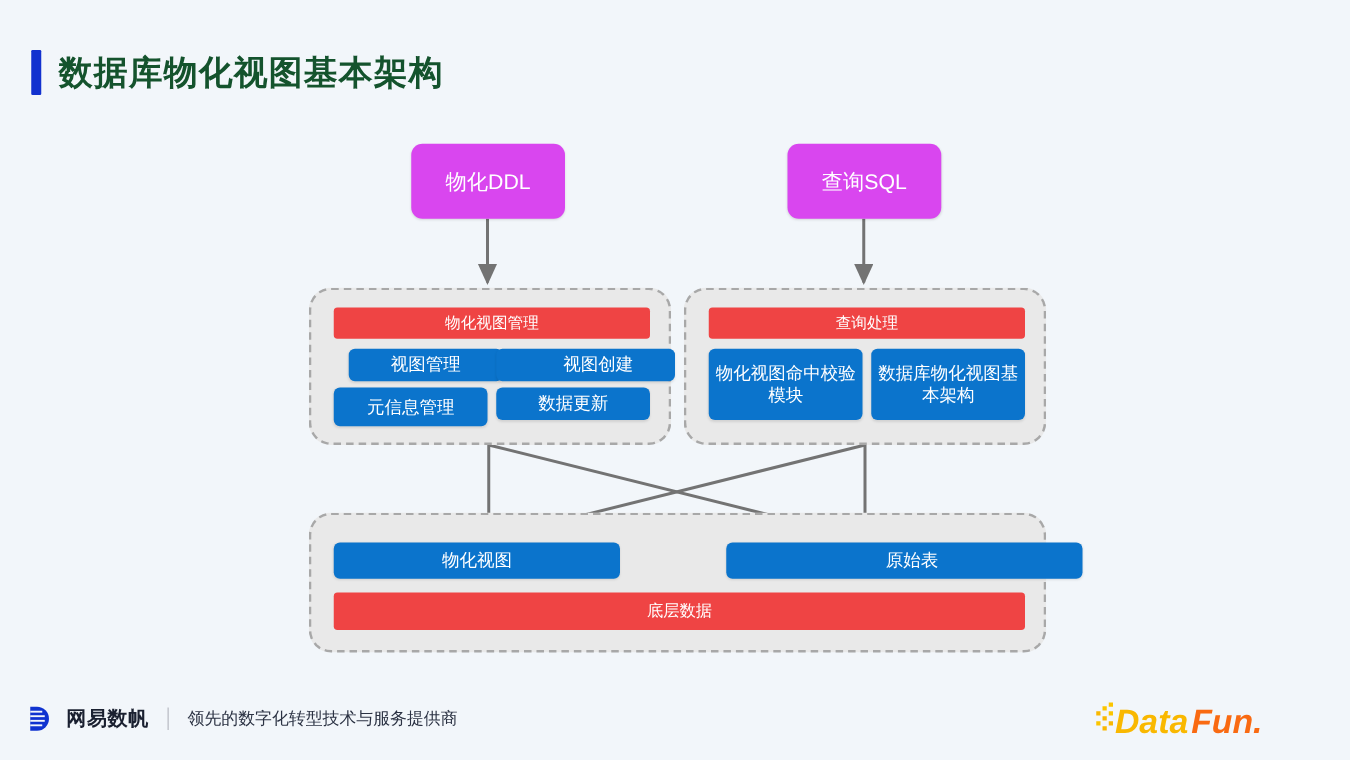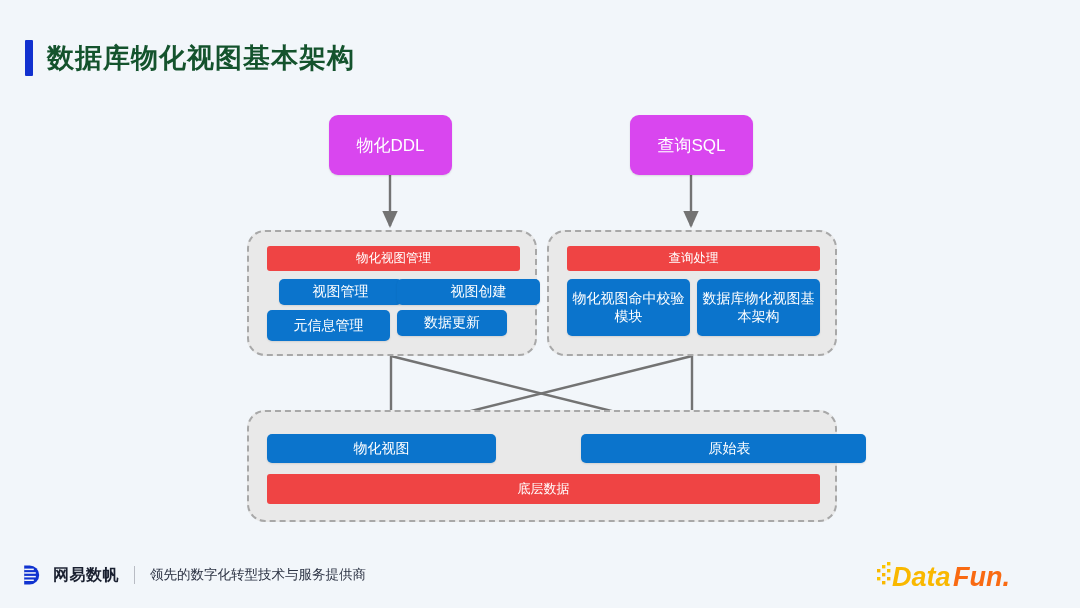--- a/index.html
+++ b/index.html
@@ -105,21 +105,21 @@
     justify-content: center;
     text-align: center;
     line-height: 1.28;
     box-shadow: 0 1px 2px rgba(0,0,0,0.10);
   }
 
   
   #btn-view-mgmt    { left: 18px;  top: 47px; width: 123px; height: 26px; margin-left: 12px; }
   #btn-view-create  { left: 148px; top: 47px; width: 123px; height: 26px; padding-left: 20px; }
   #btn-meta-mgmt    { left: 18px;  top: 78px; width: 123px; height: 31px; }
-  #btn-data-refresh { left: 148px; top: 78px; width: 110px; height: 26px; }
+  #btn-data-refresh { left: 148px; top: 78px; width: 123px; height: 26px; }
 
   
   #btn-mv-hit-check { left: 18px;  top: 47px; width: 123px; height: 57px; }
   #btn-mv-rewrite   { left: 148px; top: 47px; width: 123px; height: 57px; }
 
   
   #btn-mv-table     { left: 18px;  top: 22px; width: 229px; height: 29px; }
   #btn-base-table   { left: 332px; top: 22px; width: 273px; height: 29px; padding-left: 12px; }
 
   

